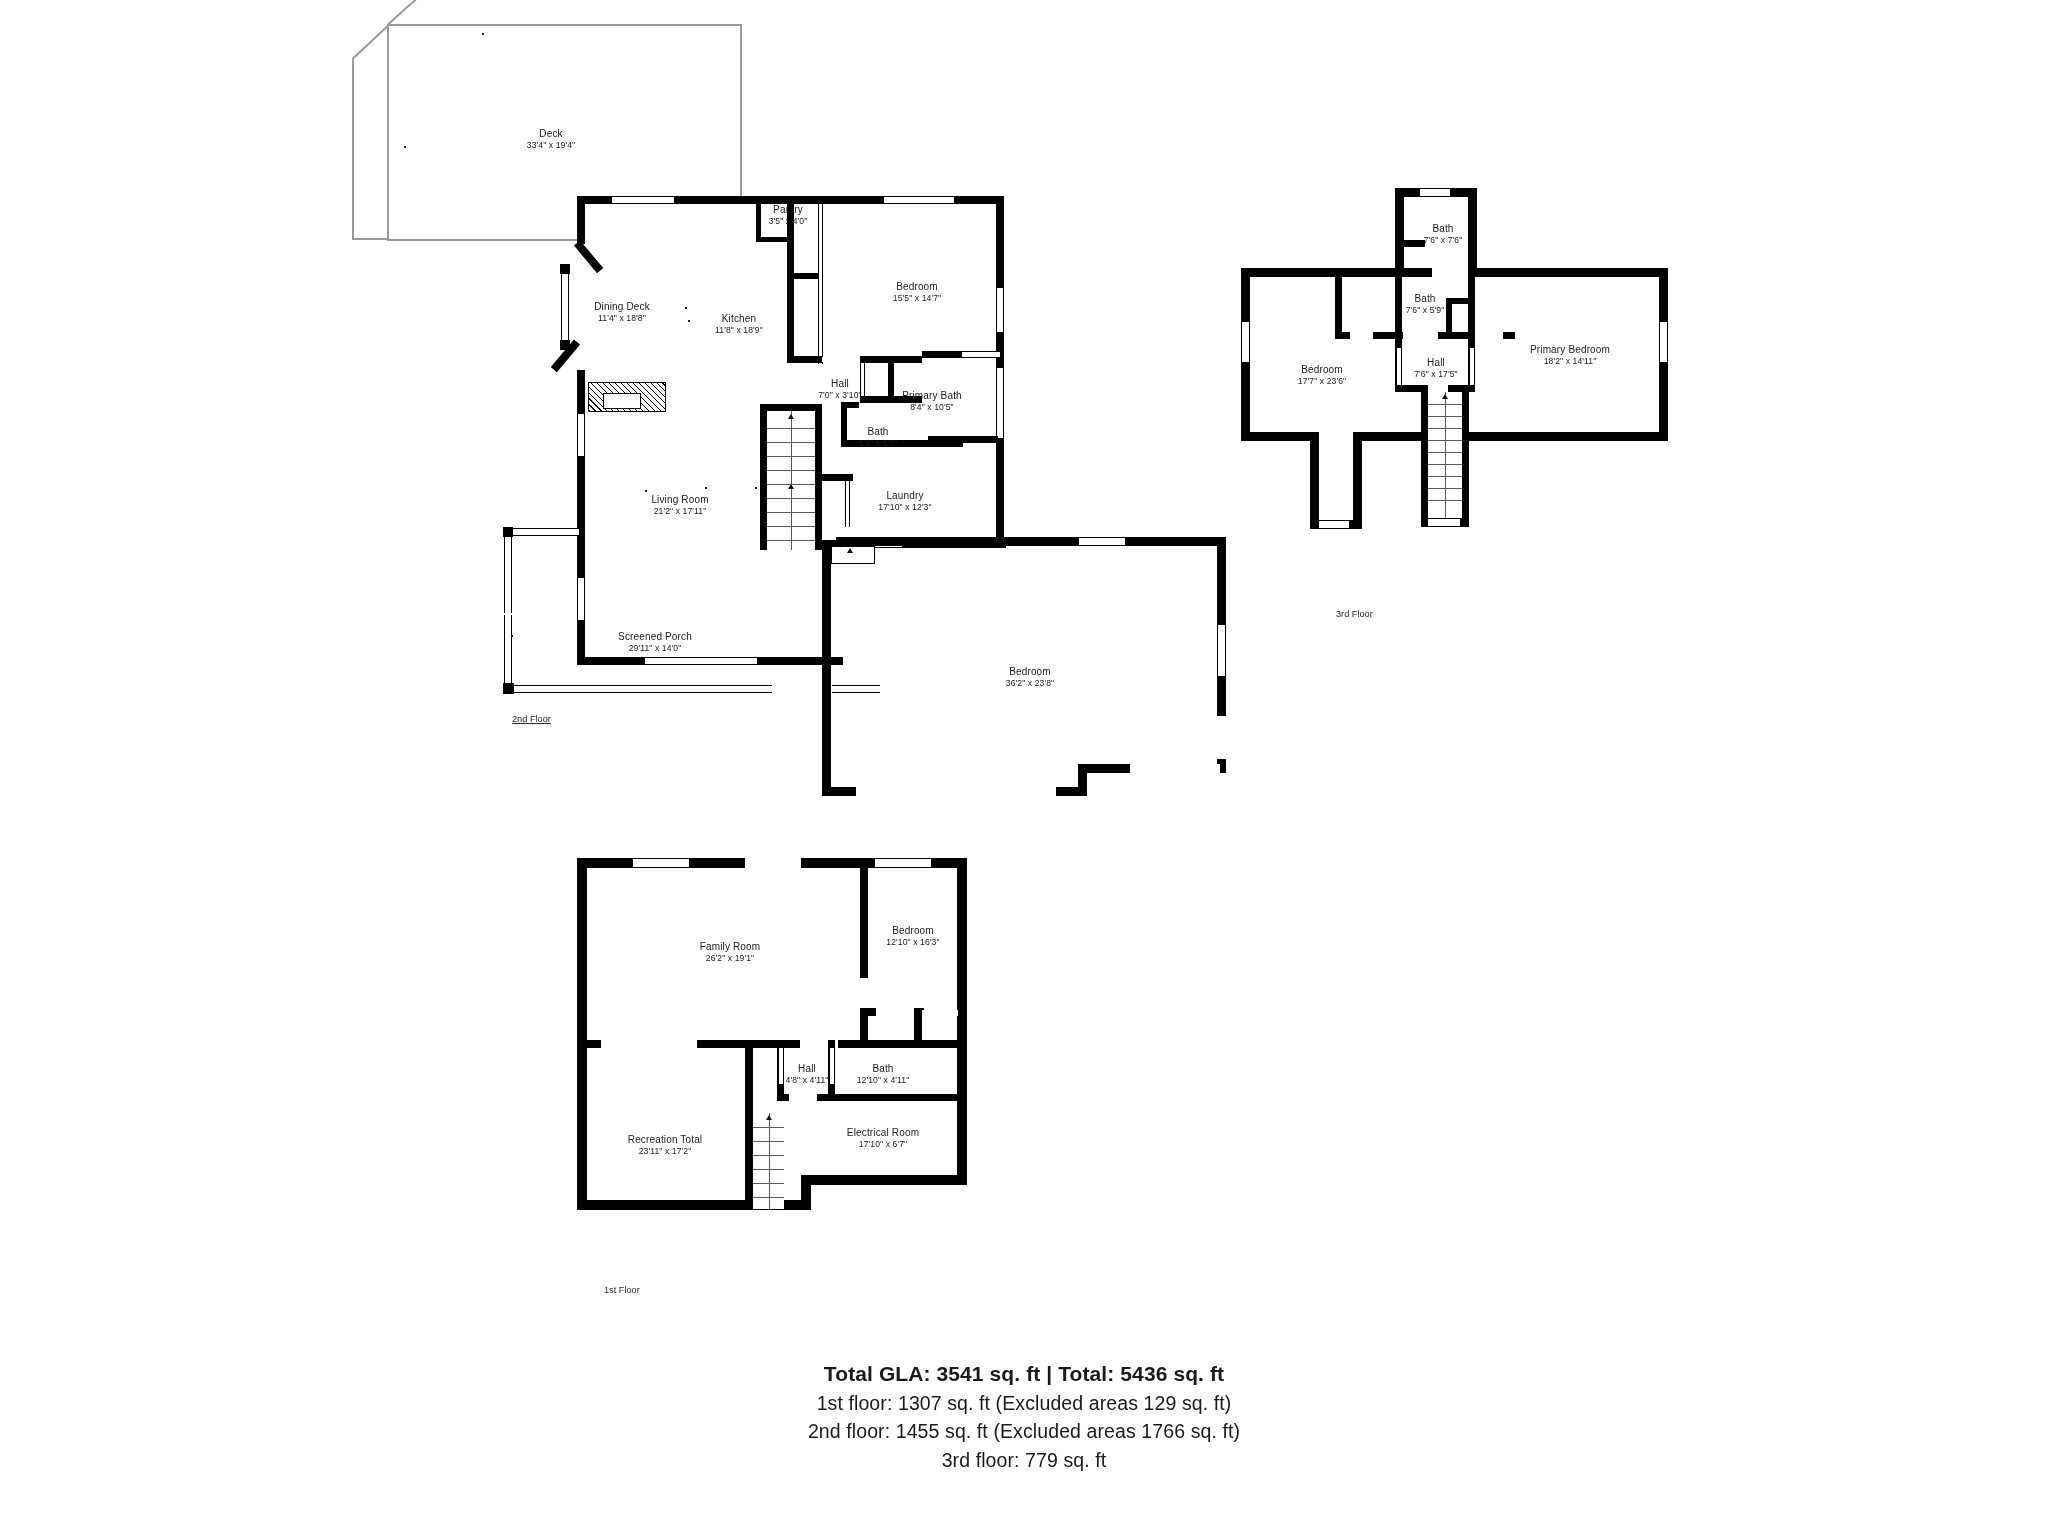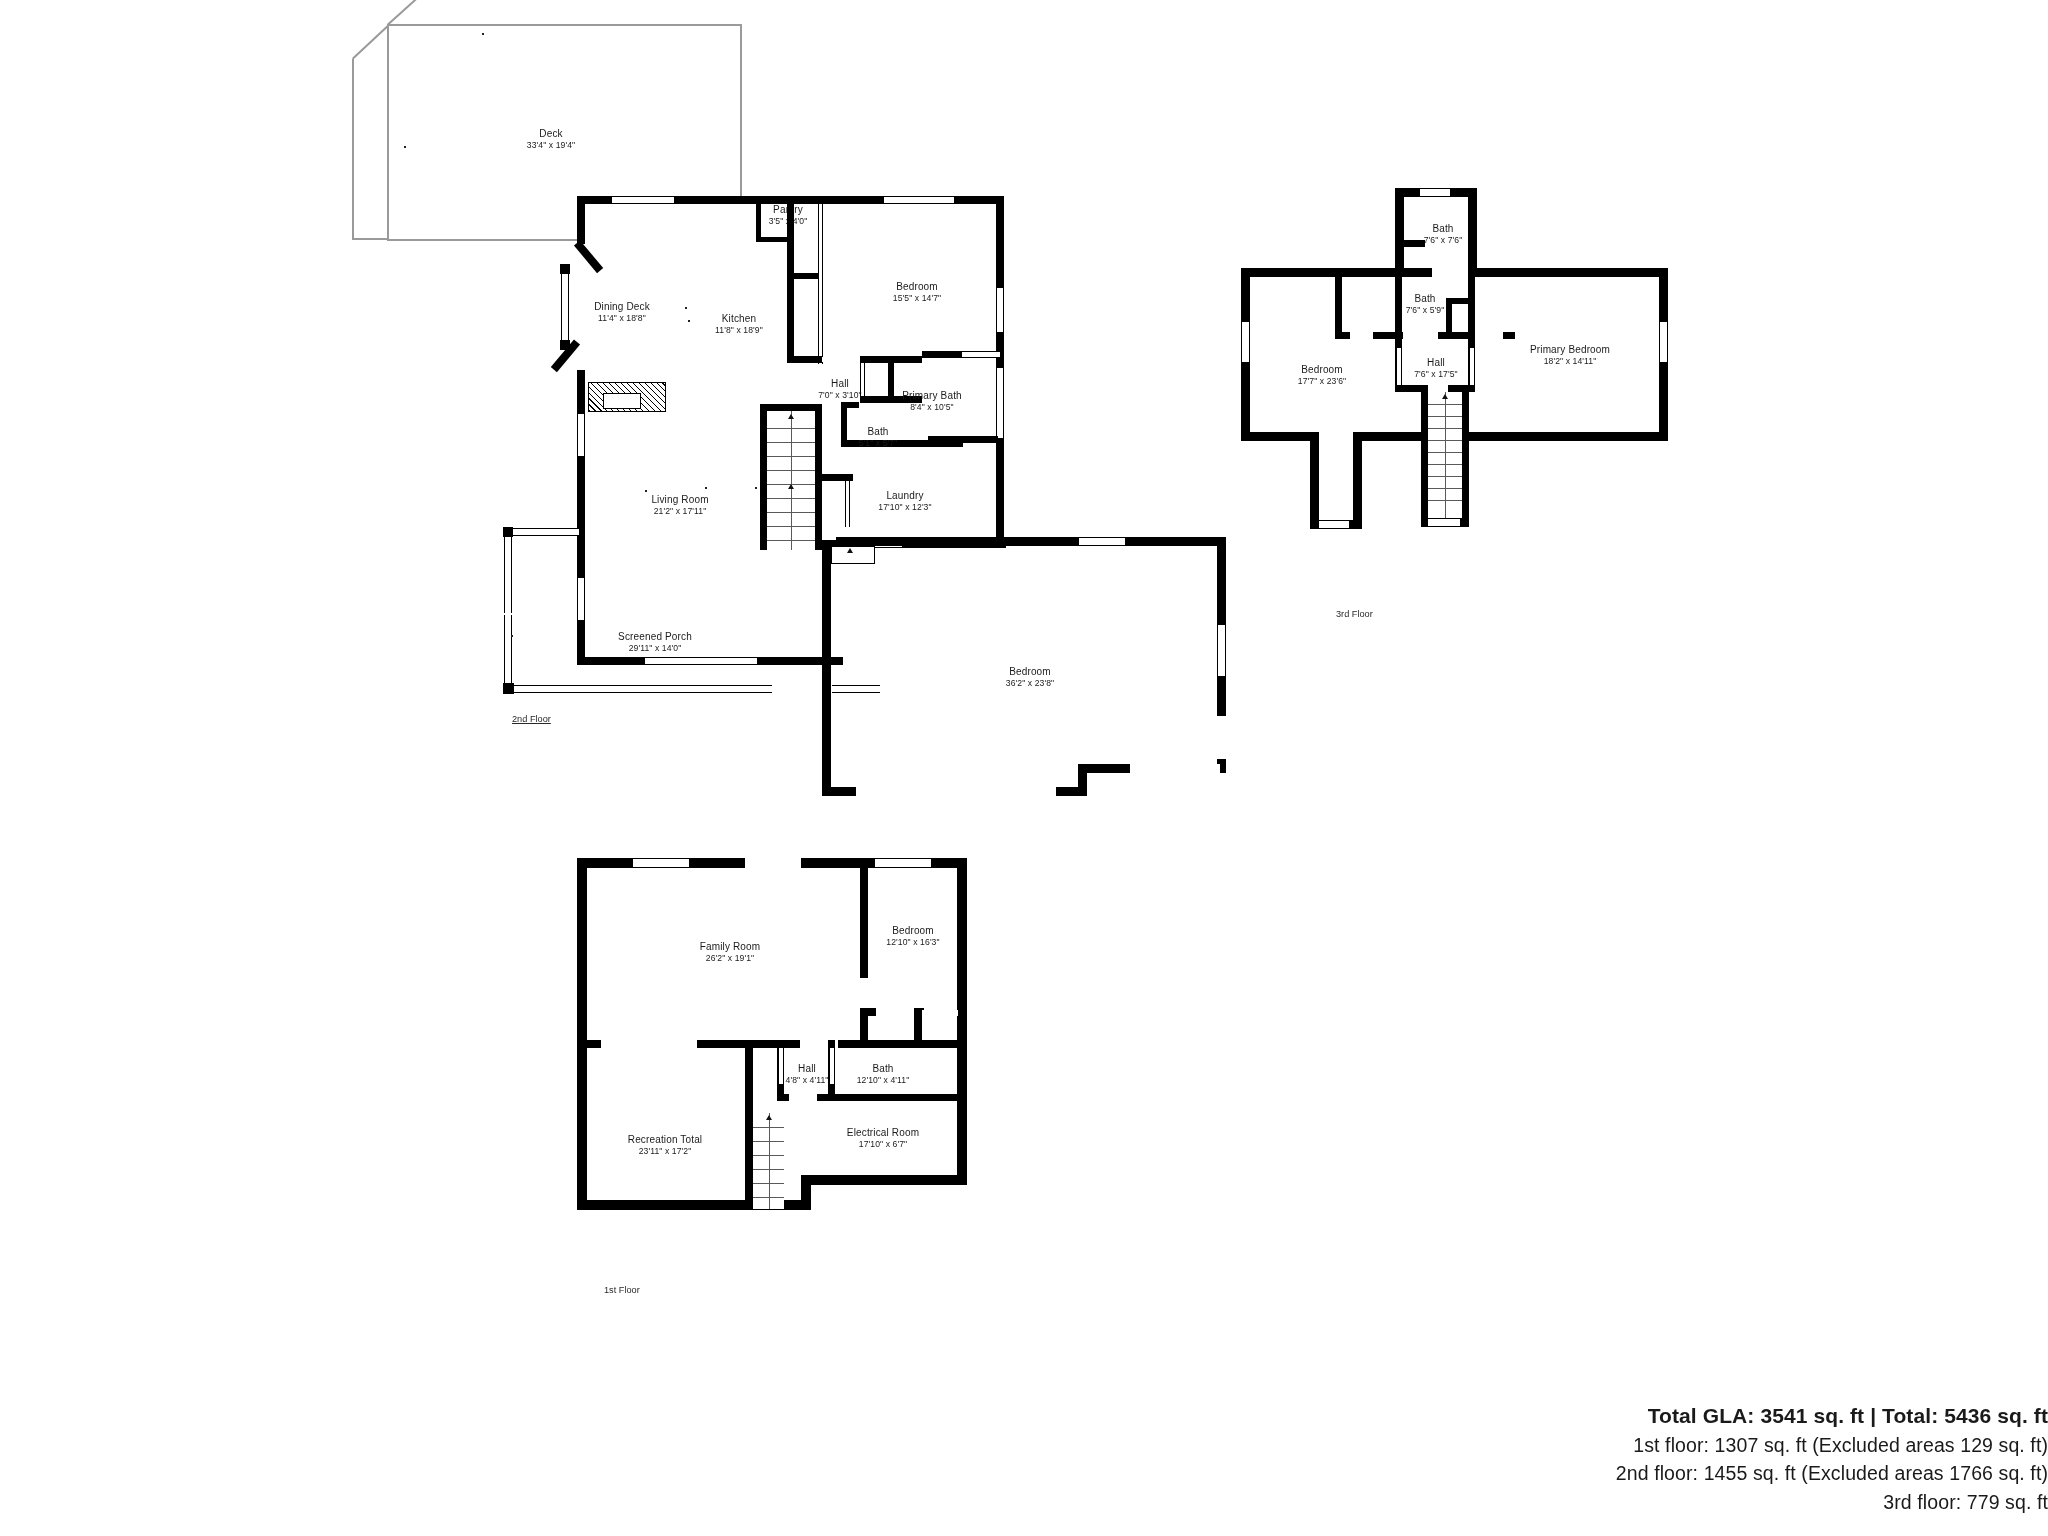--- a/index.html
+++ b/index.html
@@ -30,21 +30,21 @@
 
   
   .hatch{position:absolute;background:
       repeating-linear-gradient(45deg,#000 0 .8px,#fff .8px 4.2px);
       border:1.2px solid #000;box-sizing:border-box;}
   .hatch em{position:absolute;background:#fff;border:1.2px solid #000;box-sizing:border-box;}
 
   .dot{position:absolute;width:2px;height:2px;background:#222;}
 
   
-  #summary{position:absolute;left:0;right:0;text-align:right;margin-top:42px;}
+  #summary{position:absolute;left:0;right:0;text-align:center;}
   #summary .l1{font-size:21px;font-weight:bold;letter-spacing:.1px;margin-bottom:3px;}
   #summary .l{font-size:19.5px;letter-spacing:.1px;line-height:1.45;}
   #summary .dis{font-size:11.4px;letter-spacing:.05px;margin-top:19px;color:#222;}
 </style>
 </head>
 <body>
 
 <div class="plan" id="floor2" style="left:0;top:0;width:1260px;height:830px;">
 
   <div>

